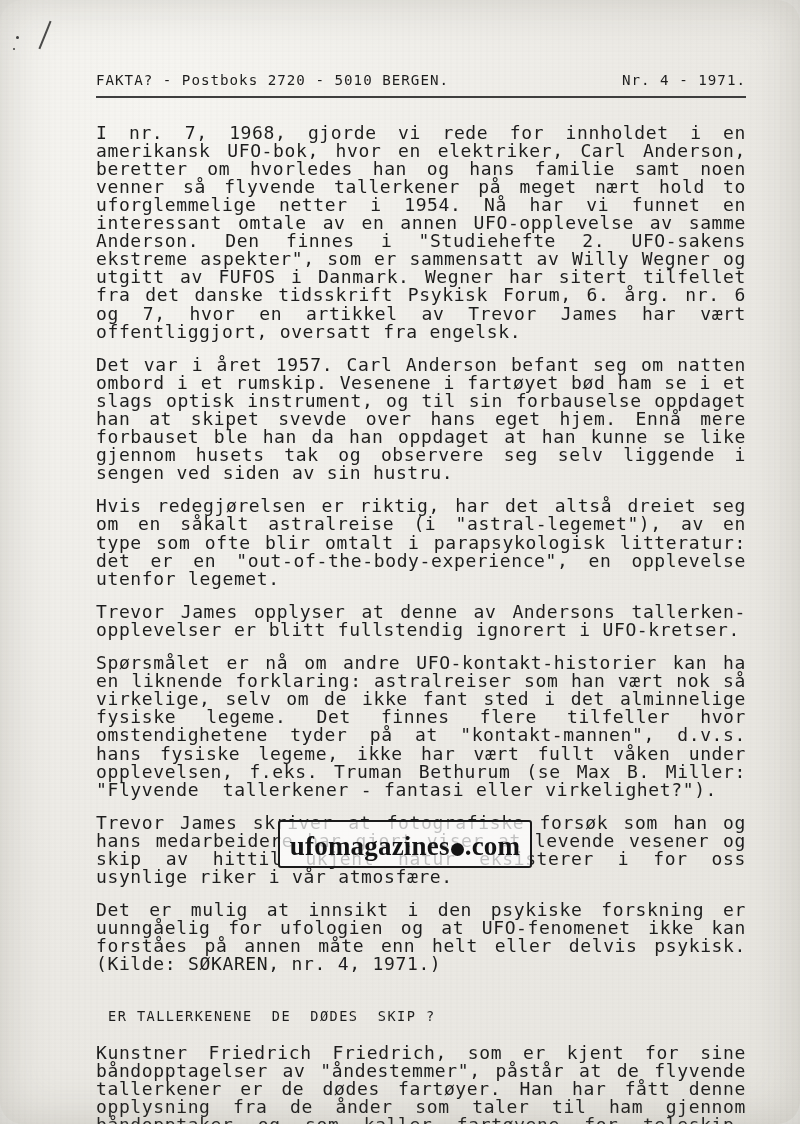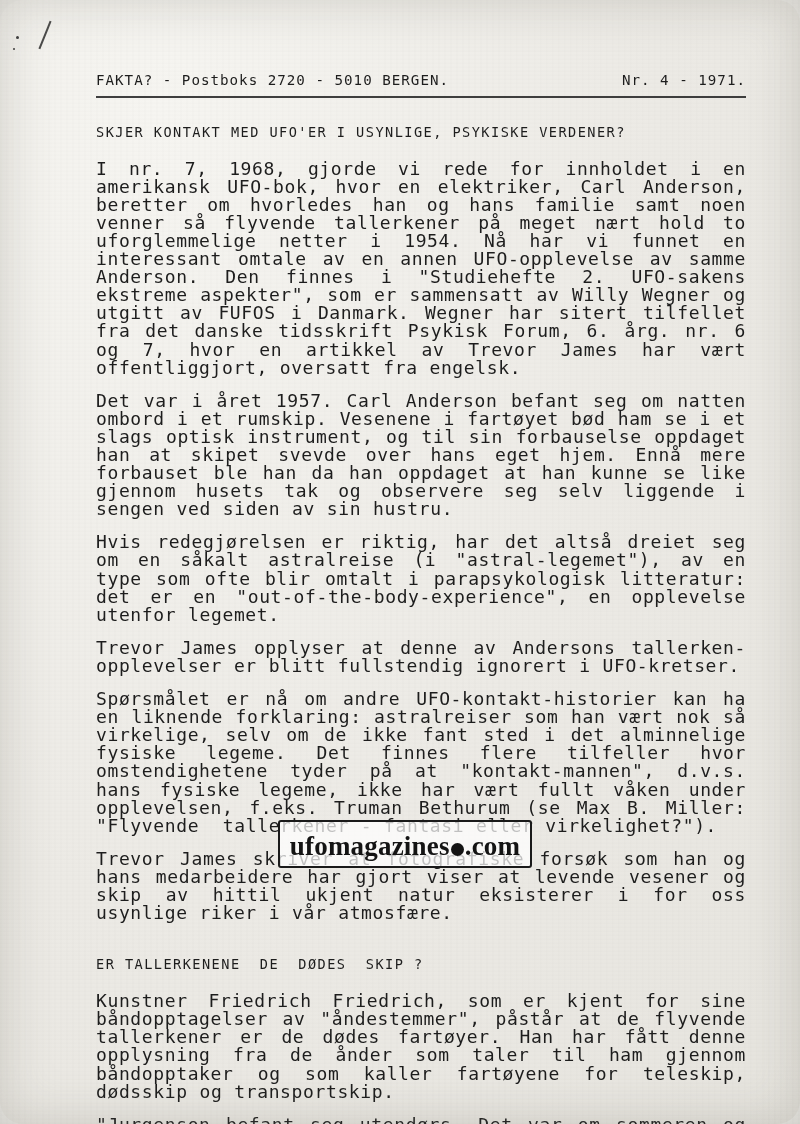--- a/index.html
+++ b/index.html
@@ -98,21 +98,21 @@
     font-size: 13.6px;
     font-weight: normal;
     letter-spacing: 1.45px;
     margin: 0 0 20px 0;
     white-space: pre;
   }
   h2.heading2 {
     font-size: 13.6px;
     font-weight: normal;
     letter-spacing: 1.45px;
-    margin: 34px 0 20px 0;
+    margin: 34px 0 20px 12px;
     white-space: pre;
   }
 
   p.para {
     font-size: 18px;
     line-height: 18.1px;
     letter-spacing: 0.62px;
     margin: 0 0 15px 0;
     text-align: justify;
     white-space: pre-wrap;
@@ -174,28 +174,28 @@
   </div>
 
   <div class="content">
 
     <div class="masthead">
       <div class="left">FAKTA? - Postboks 2720 - 5010 BERGEN.</div>
       <div class="right">Nr. 4 - 1971.</div>
     </div>
     <div class="rule"></div>
 
-    <h1 class="heading">SKJER KONTAKT MED UFO'ER I USYNLIGE, PSYKISKE VERDENER?</h1>
 
     <p class="para">I nr. 7, 1968, gjorde vi rede for innholdet i en amerikansk UFO-bok, hvor en elektriker, Carl Anderson, beretter om hvorledes han og hans familie samt noen venner så flyvende tallerkener på meget nært hold to uforglemmelige netter i 1954. Nå har vi funnet en interessant omtale av en annen UFO-opplevelse av samme Anderson. Den finnes i "Studiehefte 2. UFO-sakens ekstreme aspekter", som er sammensatt av Willy Wegner og utgitt av FUFOS i Danmark. Wegner har sitert tilfellet fra det danske tidsskrift Psykisk Forum, 6. årg. nr. 6 og 7, hvor en artikkel av Trevor James har vært offentliggjort, oversatt fra engelsk.</p>
     <p class="para">Det var i året 1957. Carl Anderson befant seg om natten ombord i et rumskip. Vesenene i fartøyet bød ham se i et slags optisk instrument, og til sin forbauselse oppdaget han at skipet svevde over hans eget hjem. Ennå mere forbauset ble han da han oppdaget at han kunne se like gjennom husets tak og observere seg selv liggende i sengen ved siden av sin hustru.</p>
     <p class="para">Hvis redegjørelsen er riktig, har det altså dreiet seg om en såkalt astralreise (i "astral-legemet"), av en type som ofte blir omtalt i parapsykologisk litteratur: det er en "out-of-the-body-experience", en opplevelse utenfor legemet.</p>
     <p class="para">Trevor James opplyser at denne av Andersons tallerken-opplevelser er blitt fullstendig ignorert i UFO-kretser.</p>
     <p class="para">Spørsmålet er nå om andre UFO-kontakt-historier kan ha en liknende forklaring: astralreiser som han vært nok så virkelige, selv om de ikke fant sted i det alminnelige fysiske legeme. Det finnes flere tilfeller hvor omstendighetene tyder på at "kontakt-mannen", d.v.s. hans fysiske legeme, ikke har vært fullt våken under opplevelsen, f.eks. Truman Bethurum (se Max B. Miller: "Flyvende  tallerkener - fantasi eller virkelighet?").</p>
     <p class="para">Trevor James skriver at fotografiske forsøk som han og hans medarbeidere har gjort viser at levende vesener og skip av hittil ukjent natur eksisterer i for oss usynlige riker i vår atmosfære.</p>
+    <p class="para">Det er mulig at innsikt i den psykiske forskning er uunngåelig for ufologien og at UFO-fenomenet ikke kan forståes på annen måte enn helt eller delvis psykisk. (Kilde: SØKAREN, nr. 4, 1971.)</p>
 
     <h2 class="heading2">ER TALLERKENENE  DE  DØDES  SKIP ?</h2>
 
     <p class="para">Kunstner Friedrich Friedrich, som er kjent for sine båndopptagelser av "åndestemmer", påstår at de flyvende tallerkener er de dødes fartøyer. Han har fått denne opplysning fra de ånder som taler til ham gjennom båndopptaker og som kaller fartøyene for teleskip, dødsskip og transportskip.</p>
     <p class="para">"Jurgenson befant seg utendørs. Det var om sommeren og midt på dagen. På den nesten skyfrie himmel iakttok han en lysende gjenstand. Men en sky gled forbi og skjulte den.</p>
 
   </div>
 
   <div class="watermark">
     <div class="wm-box"><span>ufomagazines</span><span class="wm-dot"></span><span>.com</span></div>

